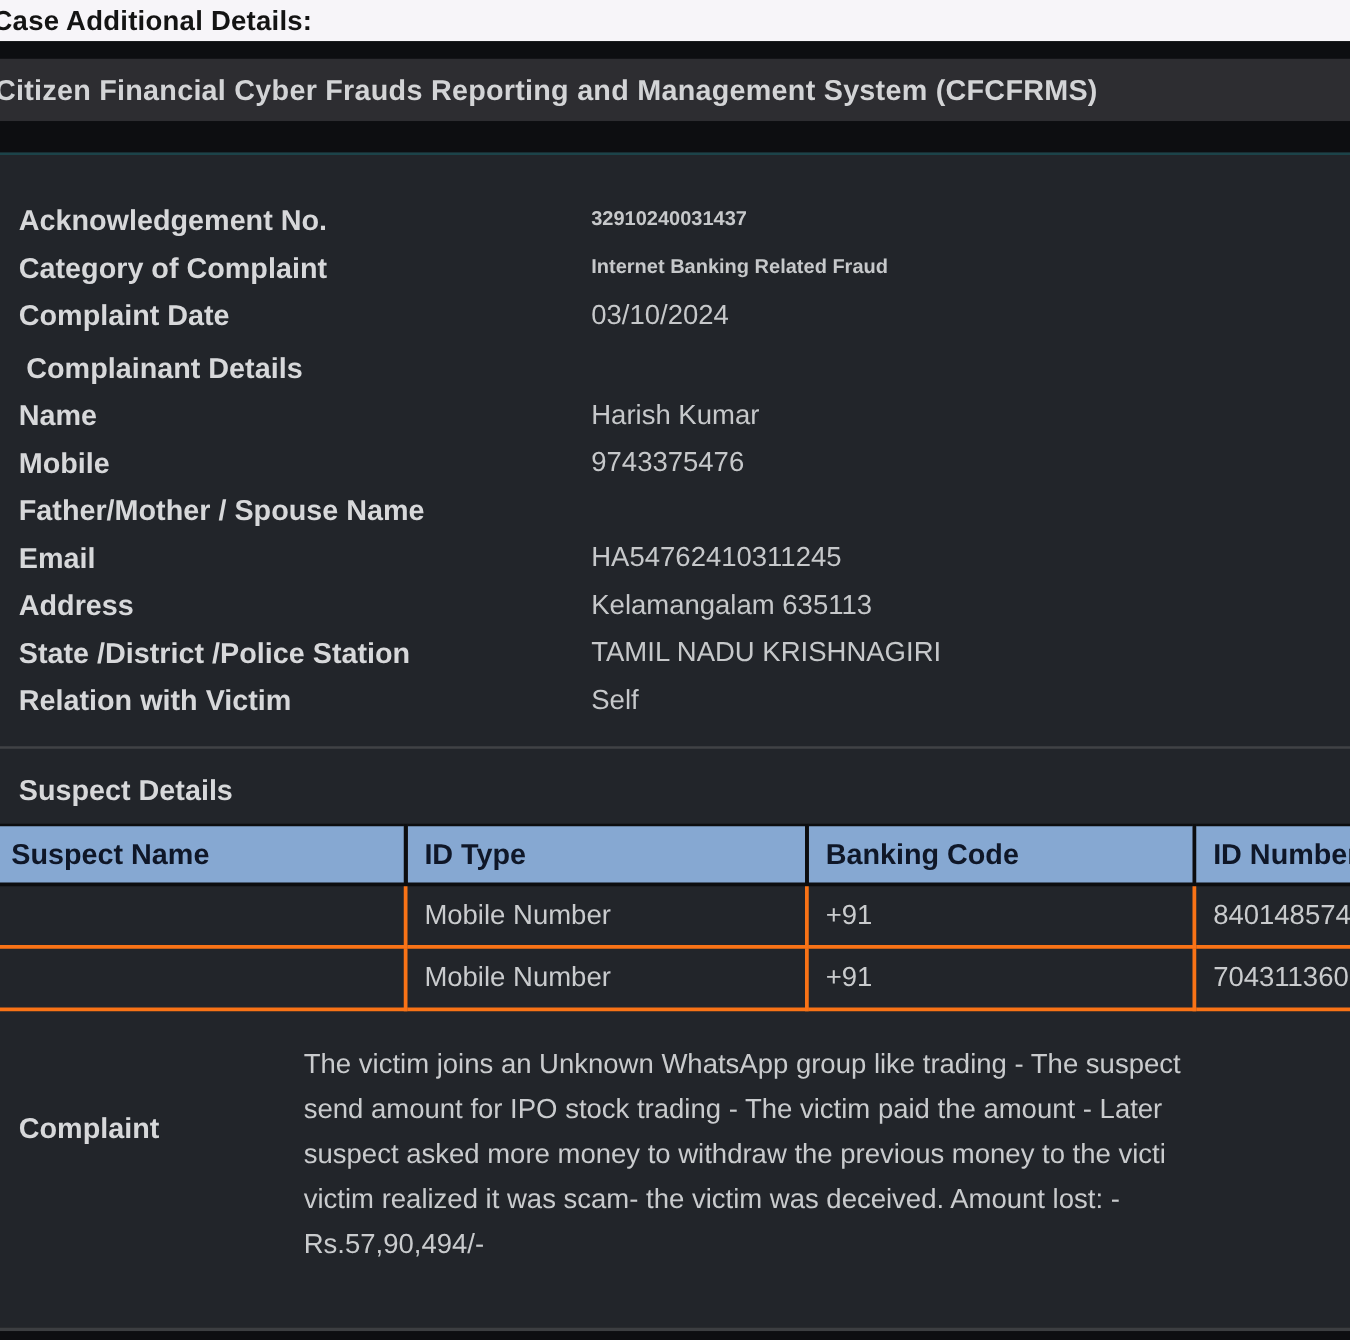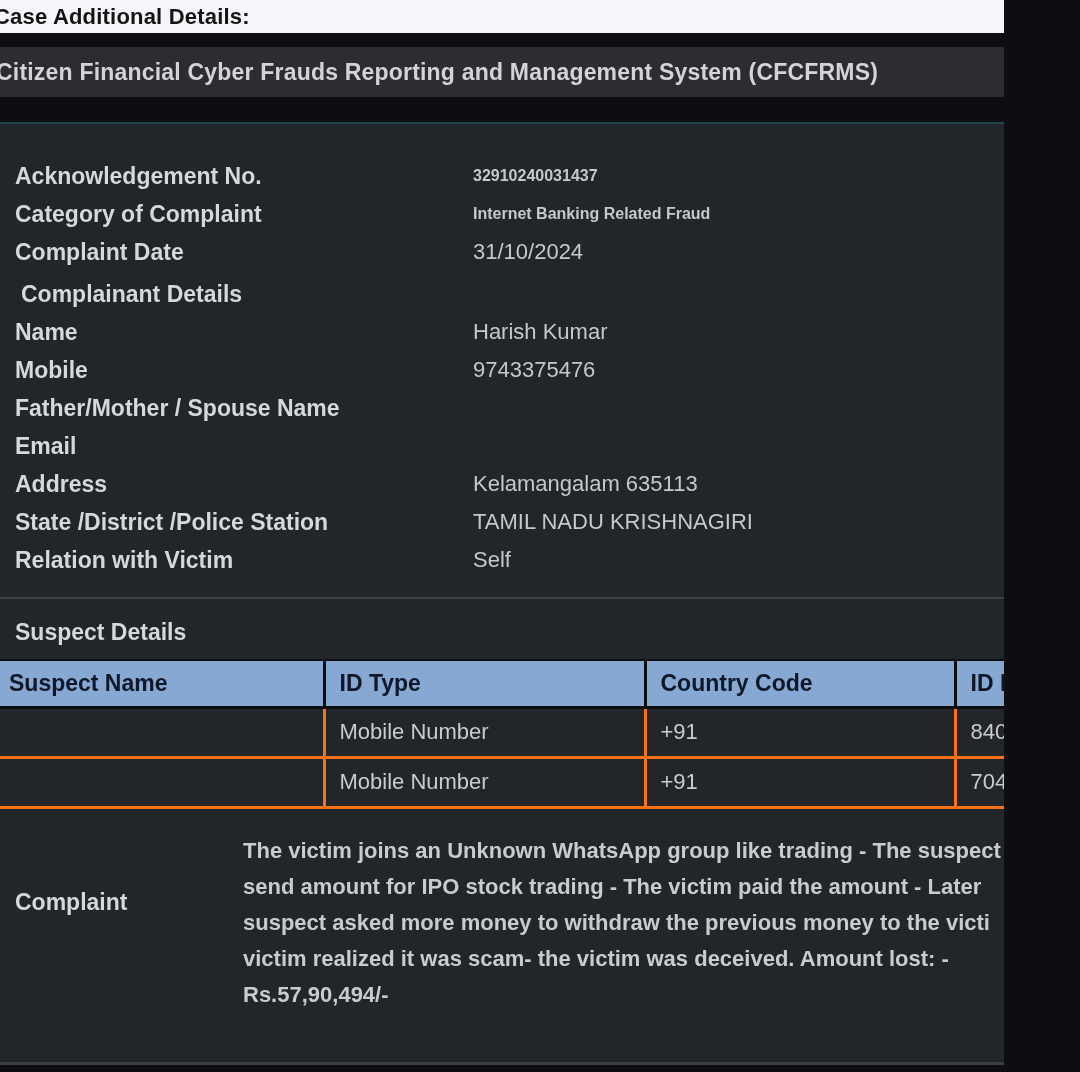--- a/index.html
+++ b/index.html
@@ -1,18 +1,18 @@
 <!DOCTYPE html>
 <html><head>
 <meta charset="utf-8">
 <style>
   * { margin:0; padding:0; box-sizing:border-box; }
   html,body { width:1080px; height:1072px; overflow:hidden; background:#0d0e11; }
   body { font-family:"Liberation Sans","DejaVu Sans",sans-serif; }
-  .viewport { position:relative; width:1004px; height:1072px; overflow:hidden; }
+  .viewport { position:relative; width:1080px; height:1072px; overflow:hidden; }
   .shift { position:absolute; left:-8px; top:0; width:1208px; }
 
   .top-strip { height:33px; background:#f7f5f9; display:flex; align-items:center; }
   .top-strip h1 { font-size:22px; font-weight:bold; color:#141414; padding-left:2px; letter-spacing:0.2px; }
 
   .gap1 { height:14px; background:#0d0e11; }
   .banner { height:50px; background:#2d2d31; display:flex; align-items:center; }
   .banner .banner-title { font-size:23px; font-weight:bold; color:#d3d4d6; padding-left:4px; letter-spacing:0.2px; }
   .gap2 { height:25px; background:#0d0e11; }
 
@@ -45,21 +45,21 @@
   table.suspect-table td {
     color:#c9cbcd; font-size:22px; height:50px; padding:0 0 0 14px;
     border:3px solid #f97316; white-space:nowrap; overflow:hidden; background:#22252a;
   }
   .col-name { width:329px; } .col-idtype { width:321px; } .col-cc { width:310px; } .col-idnum { width:237px; }
 
   .info-block { margin-top:24px; display:flex; }
   .info-label { flex:0 0 248px; padding:52px 0 0 20px; font-size:23px; font-weight:bold; color:#d7d8da; line-height:34px; }
   .info-label div { white-space:nowrap; }
   .info-lines { font-size:22px; color:#c9cbcd; line-height:36px; }
-  .info-lines .iline { white-space:nowrap;font-weight:bold; }
+  .info-lines .iline { white-space:nowrap; }
 
   .bottom-line { height:3px; background:#3c3e41; }
   .bottom-fill { height:7px; background:#0d0e11; }
 </style>
 </head>
 <body>
 
 <div class="viewport">
   <div class="shift">
 
@@ -80,39 +80,40 @@
       <div class="frow">
         <div class="flabel">Acknowledgement No.</div>
         <div class="fvalue bold">32910240031437</div>
       </div>
       <div class="frow">
         <div class="flabel">Category of Complaint</div>
         <div class="fvalue bold">Internet Banking Related Fraud</div>
       </div>
       <div class="frow">
         <div class="flabel">Complaint Date</div>
-        <div class="fvalue">31/10/2024</div>
+        <div class="fvalue">03/10/2024</div>
       </div>
 
       <div class="section-heading">Complainant Details</div>
 
       <div class="frow">
         <div class="flabel">Name</div>
         <div class="fvalue">Harish Kumar</div>
       </div>
       <div class="frow">
         <div class="flabel">Mobile</div>
         <div class="fvalue">9743375476</div>
       </div>
       <div class="frow">
         <div class="flabel">Father/Mother / Spouse Name</div>
         <div class="fvalue"></div>
       </div>
       <div class="frow">
         <div class="flabel">Email</div>
+        <div class="fvalue">HA54762410311245</div>
       </div>
       <div class="frow">
         <div class="flabel">Address</div>
         <div class="fvalue">Kelamangalam 635113</div>
       </div>
       <div class="frow">
         <div class="flabel">State /District /Police Station</div>
         <div class="fvalue">TAMIL NADU KRISHNAGIRI</div>
       </div>
       <div class="frow">
@@ -122,21 +123,21 @@
 
       <div class="divider"></div>
 
       <div class="suspect-heading">Suspect Details</div>
 
       <table class="suspect-table">
         <thead>
           <tr>
             <th class="col-name">Suspect Name</th>
             <th class="col-idtype">ID Type</th>
-            <th class="col-cc">Country Code</th>
+            <th class="col-cc">Banking Code</th>
             <th class="col-idnum">ID Number</th>
           </tr>
         </thead>
         <tbody>
           <tr>
             <td></td>
             <td>Mobile Number</td>
             <td>+91</td>
             <td>840148574</td>
           </tr>

